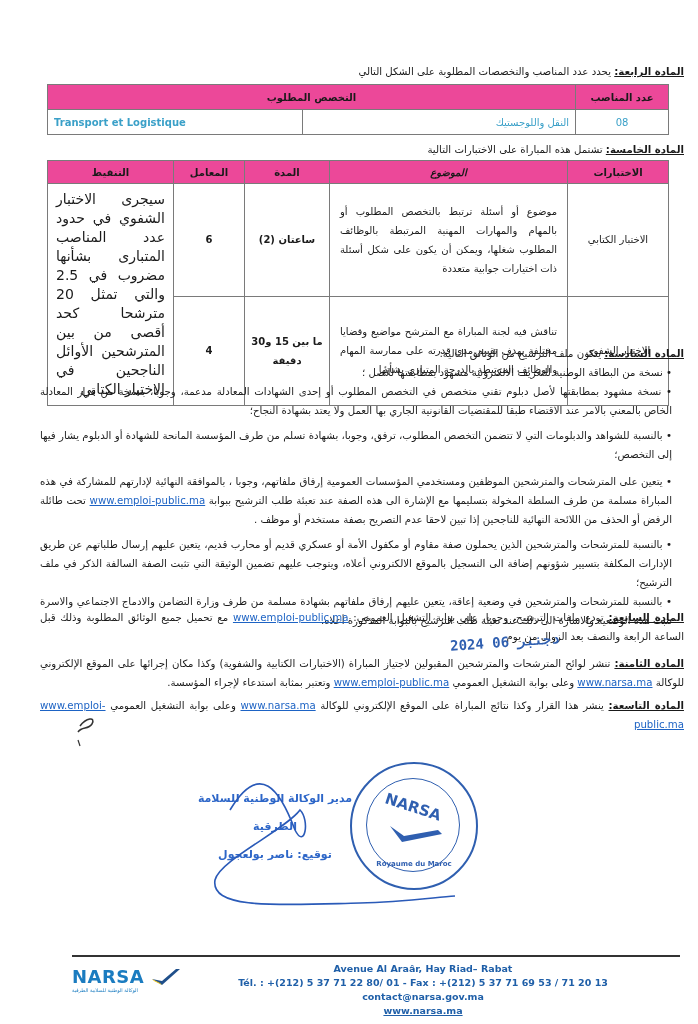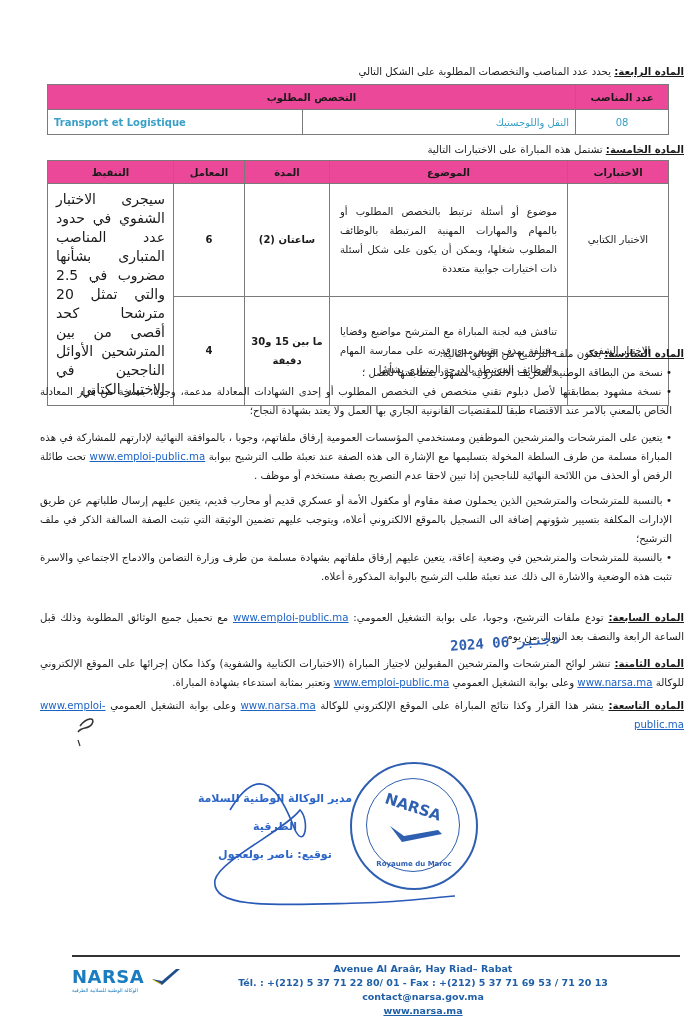--- a/index.html
+++ b/index.html
@@ -59,21 +59,21 @@
     </table>
 
   <div class="para" style="top:140px;">
     <span class="art-title">المادة الخامسة:</span>
     <span>تشتمل هذه المباراة على الاختبارات التالية</span>
   </div>
   <table class="t2">
     <tbody>
         <tr>
       <th style="width:88px;">الاختبارات</th>
-      <th style="width:225px;">الموضوع</th>
+      <th style="width:225px;font-style:italic;">الموضوع</th>
       <th style="width:72px;">المدة</th>
       <th style="width:58px;">المعامل</th>
       <th>التنقيط</th>
     </tr>
     <tr style="height:88px;">
       <td>الاختبار الكتابي</td>
       <td class="subj">موضوع أو أسئلة ترتبط بالتخصص المطلوب أو بالمهام والمهارات المهنية المرتبطة بالوظائف المطلوب شغلها، ويمكن أن يكون على شكل أسئلة ذات اختيارات جوابية متعددة</td>
       <td style="font-weight:bold;">ساعتان (2)</td>
       <td style="font-weight:bold;">6</td>
       <td class="grade" rowspan="2">سيجرى الاختبار الشفوي في حدود عدد المناصب المتبارى بشأنها مضروب في 2.5 والتي تمثل 20 مترشحا كحد أقصى من بين المترشحين الأوائل الناجحين في الاختبار الكتابي</td>
@@ -87,20 +87,21 @@
   </tbody>
     </table>
 
   <div class="para" style="top:344px;">
     <div>
       <span class="art-title">المادة السادسة:</span>
       <span>يتكون ملف الترشيح من الوثائق التالية:</span>
     </div>
     <div class="bullet" style="padding-right:12px;">نسخة من البطاقة الوطنية للتعريف الالكترونية مشهود بمطابقتها للأصل ؛</div>
     <div class="bullet" style="padding-right:12px;">نسخة مشهود بمطابقتها لأصل دبلوم تقني متخصص في التخصص المطلوب أو إحدى الشهادات المعادلة مدعمة، وجوبا، بنسخة من قرار المعادلة الخاص بالمعني بالامر عند الاقتضاء طبقا للمقتضيات القانونية الجاري بها العمل ولا يعتد بشهادة النجاح؛</div>
+    <div class="bullet" style="padding-right:12px;margin-top:6px;">بالنسبة للشواهد والدبلومات التي لا تتضمن التخصص المطلوب، ترفق، وجوبا، بشهادة تسلم من طرف المؤسسة المانحة للشهادة أو الدبلوم يشار فيها إلى التخصص؛</div>
     <div style="padding-right:12px;margin-top:8px;">
       <span class="bullet">يتعين على المترشحات والمترشحين الموظفين ومستخدمي المؤسسات العمومية إرفاق ملفاتهم، وجوبا ، بالموافقة النهائية لإدارتهم للمشاركة في هذه المباراة مسلمة من طرف السلطة المخولة بتسليمها مع الإشارة الى هذه الصفة عند تعبئة طلب الترشيح ببوابة</span>
       <a class="link">www.emploi-public.ma</a>
       <span>تحت طائلة الرفض أو الحذف من اللائحة النهائية للناجحين إذا تبين لاحقا عدم التصريح بصفة مستخدم أو موظف .</span>
     </div>
     <div class="bullet" style="padding-right:12px;margin-top:6px;">بالنسبة للمترشحات والمترشحين الذين يحملون صفة مقاوم أو مكفول الأمة أو عسكري قديم أو محارب قديم، يتعين عليهم إرسال طلباتهم عن طريق الإدارات المكلفة بتسيير شؤونهم إضافة الى التسجيل بالموقع الالكتروني أعلاه، ويتوجب عليهم تضمين الوثيقة التي تثبت الصفة السالفة الذكر في ملف الترشيح؛</div>
     <div class="bullet" style="padding-right:12px;">بالنسبة للمترشحات والمترشحين في وضعية إعاقة، يتعين عليهم إرفاق ملفاتهم بشهادة مسلمة من طرف وزارة التضامن والادماج الاجتماعي والاسرة تثبت هذه الوضعية والاشارة الى ذلك عند تعبئة طلب الترشيح بالبوابة المذكورة أعلاه.</div>
   </div>
 
   <div class="para" style="top:608px;">
@@ -110,21 +111,21 @@
     <span>مع تحميل جميع الوثائق المطلوبة وذلك قبل الساعة الرابعة والنصف بعد الزوال من يوم</span>
   </div>
   <div class="stamp-date">2024 دجنبر 06</div>
 
   <div class="para" style="top:654px;">
     <span class="art-title">المادة الثامنة:</span>
     <span>تنشر لوائح المترشحات والمترشحين المقبولين لاجتياز المباراة (الاختبارات الكتابية والشفوية) وكذا مكان إجرائها على الموقع الإلكتروني للوكالة</span>
     <a class="link">www.narsa.ma</a>
     <span>وعلى بوابة التشغيل العمومي</span>
     <a class="link">www.emploi-public.ma</a>
-    <span>وتعتبر بمثابة استدعاء بشهادة المباراة.</span>
+    <span>وتعتبر بمثابة استدعاء لإجراء المؤسسة.</span>
   </div>
 
   <div class="para" style="top:696px;">
     <span class="art-title">المادة التاسعة:</span>
     <span>ينشر هذا القرار وكذا نتائج المباراة على الموقع الإلكتروني للوكالة</span>
     <a class="link">www.narsa.ma</a>
     <span>وعلى بوابة التشغيل العمومي</span>
     <a class="link">www.emploi-public.ma</a>
   </div>
 

